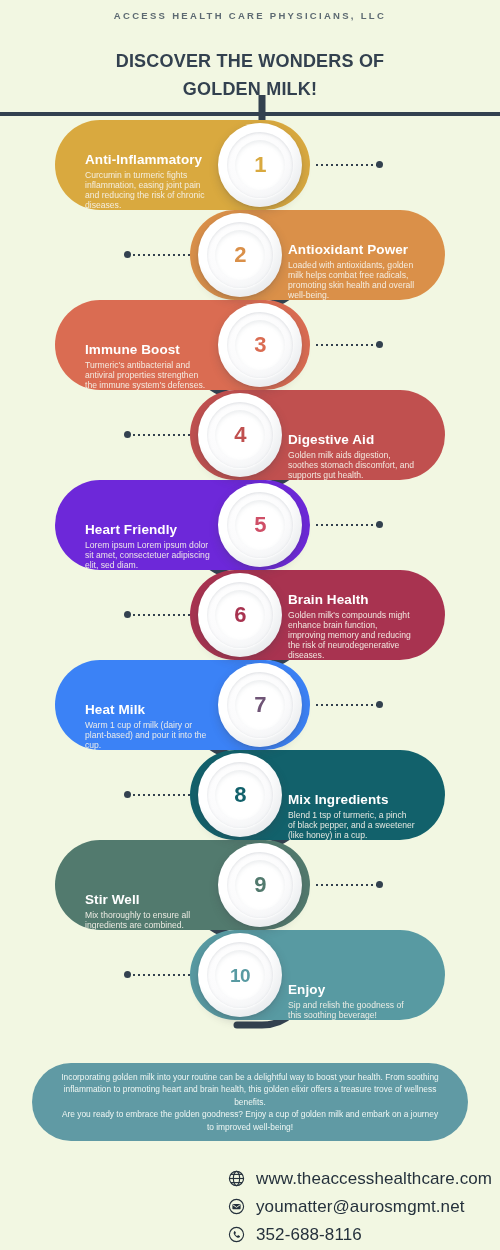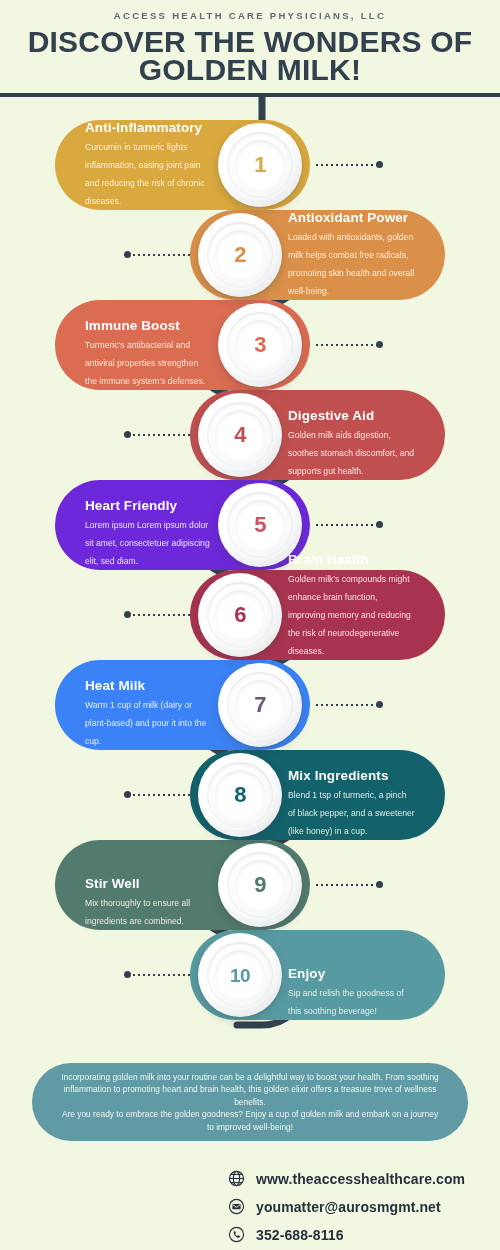--- a/index.html
+++ b/index.html
@@ -12,22 +12,22 @@
   }
   .page{position:relative;width:500px;height:1250px;}
 
   
   .header{padding-top:10px;text-align:center;}
   .brand{
     font-size:9.5px;letter-spacing:2.3px;font-weight:700;
     color:#5d6a72;text-transform:uppercase;
   }
   .title{
-    margin-top:7px;
-    font-size:30px;line-height:28px;font-weight:800;
+    margin-top:26px;
+    font-size:18px;line-height:28px;font-weight:800;
     color:#33414f;letter-spacing:.2px;
   }
   .title .l2{display:block;}
   .divider{
     margin-top:9px;height:4px;background:#33414f;width:100%;
   }
 
   
   .snake{position:absolute;left:0;top:95px;width:500px;height:960px;pointer-events:none;}
 
@@ -41,21 +41,21 @@
     display:flex;flex-direction:column;justify-content:flex-end;
   }
   .step.left .pill{left:55px;width:255px;padding:0 98px 0 30px;}
   .step.right .pill{left:190px;width:255px;padding:0 30px 0 98px;}
 
   .pill .h{
     font-size:13.5px;font-weight:700;color:#ffffff;
     line-height:16px;margin-bottom:2px;letter-spacing:.1px;
   }
   .pill .p{
-    font-size:8.6px;line-height:18px;color:#f6f3ea;opacity:.93;
+    font-size:8.6px;line-height:10px;color:#f6f3ea;opacity:.93;
   }
 
   
   .badge{
     position:absolute;top:3px;width:84px;height:84px;border-radius:50%;
     background:radial-gradient(circle at 38% 32%, #ffffff 0%, #ffffff 48%, #eceef0 74%, #dfe3e7 100%);
     box-shadow:0 4px 10px rgba(60,60,70,.22), 0 1px 2px rgba(60,60,70,.12);
     display:flex;align-items:center;justify-content:center;
     z-index:5;
   }
@@ -106,21 +106,21 @@
   
   .contact{
     position:absolute;left:228px;top:1166px;width:262px;
   }
   .crow{display:flex;align-items:center;height:25px;margin-bottom:3px;}
   .cicon{
     width:17px;height:17px;flex:0 0 17px;margin-right:11px;
     display:flex;align-items:center;justify-content:center;
   }
   .cicon svg{display:block;}
-  .ctext{font-size:14px;font-weight:700;color:#25313c;letter-spacing:.1px;}
+  .ctext{font-size:17px;font-weight:400;color:#25313c;letter-spacing:.1px;}
 </style>
 </head>
 <body>
 
 <div class="page">
 
   <div class="header">
     <div class="brand">ACCESS HEALTH CARE PHYSICIANS, LLC</div>
     <div class="title">
       <span class="l1">DISCOVER THE WONDERS OF</span>

